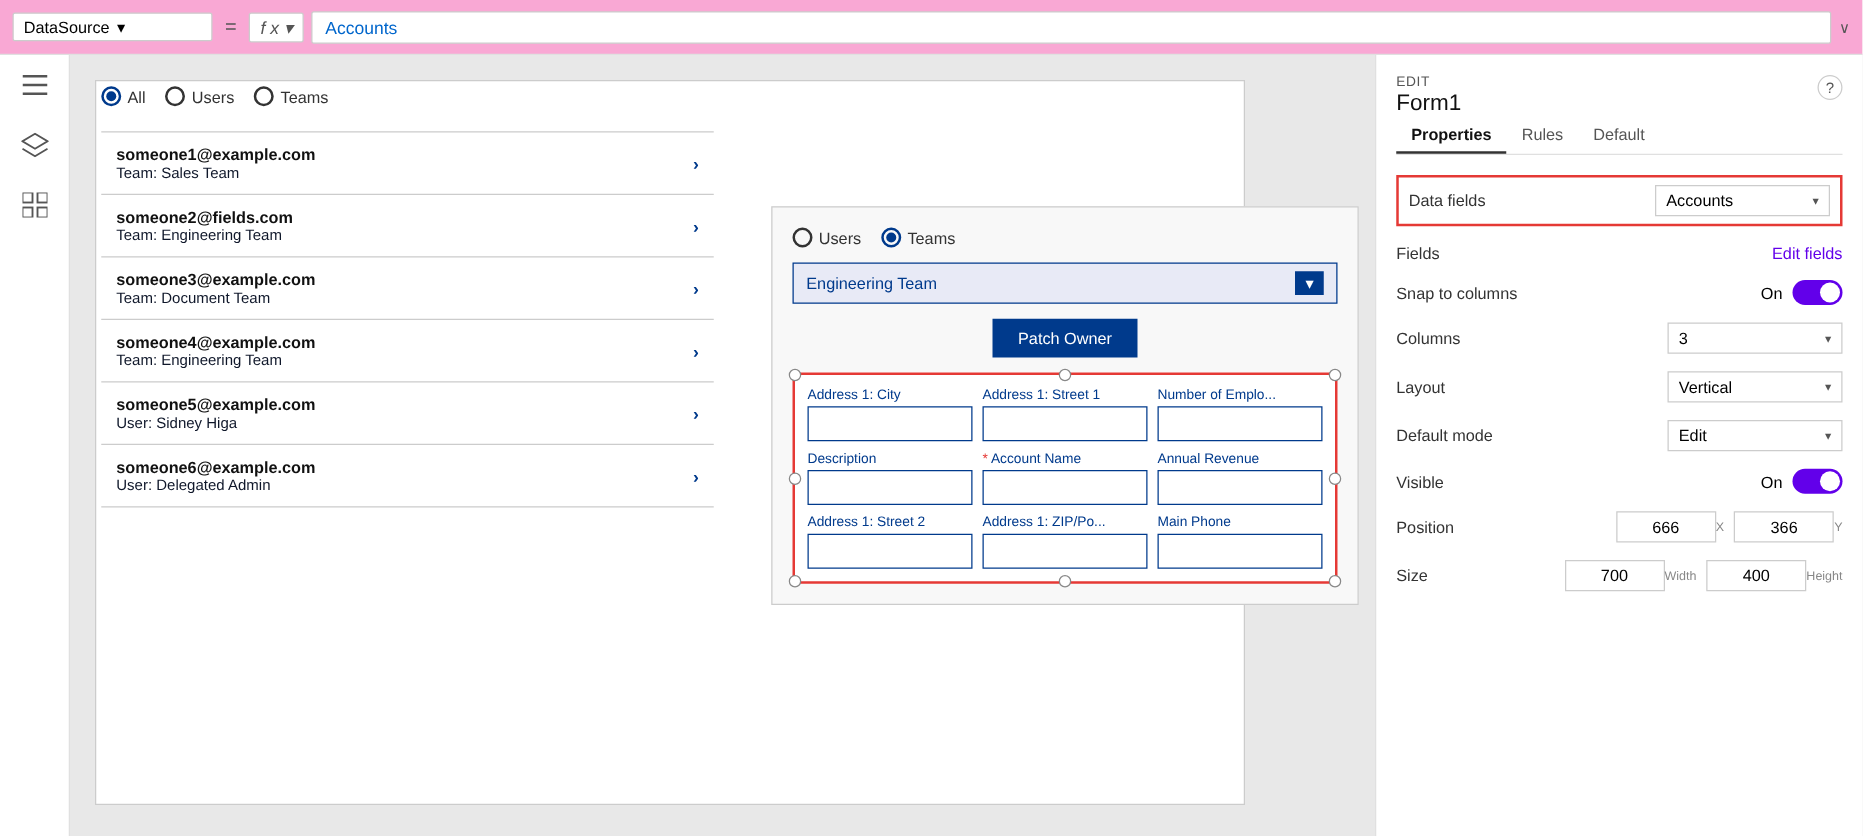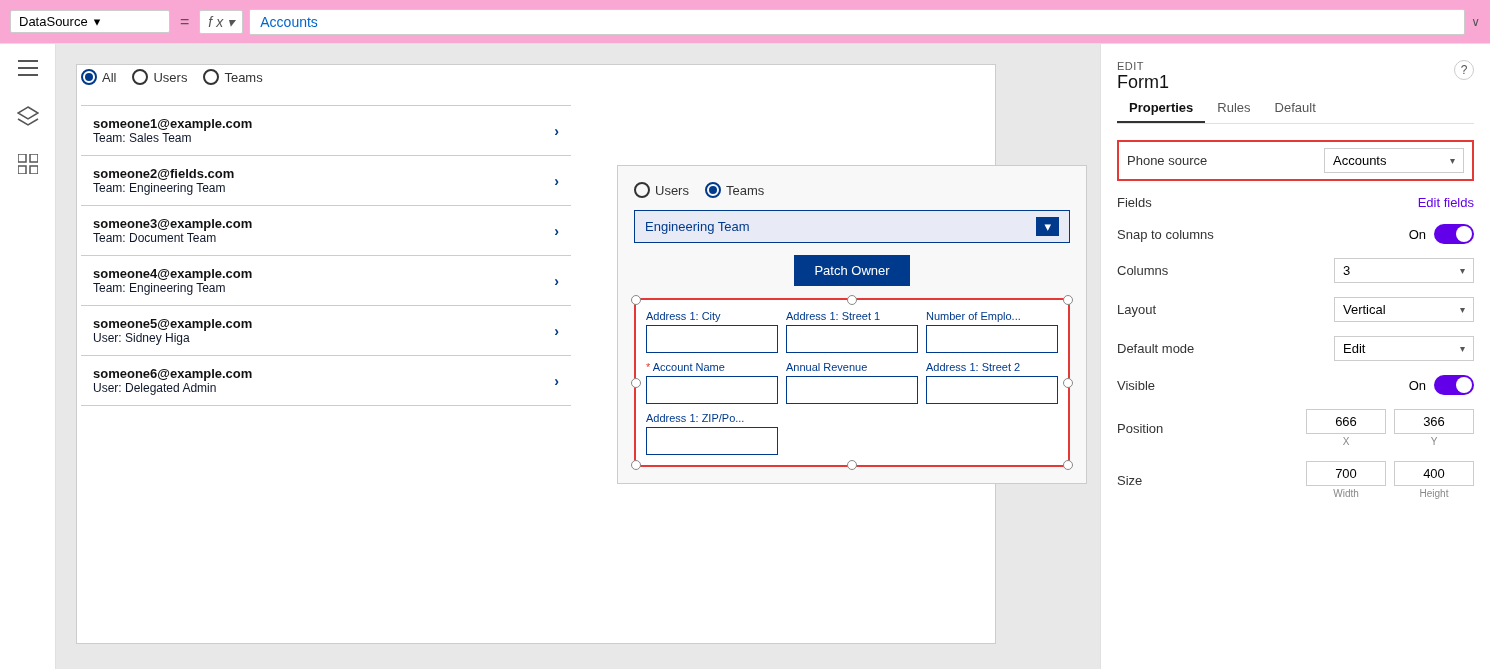--- a/index.html
+++ b/index.html
@@ -132,21 +132,21 @@
       width: 40px; height: 20px; border-radius: 10px; background: #6200ea;
       position: relative; cursor: pointer;
     }
     .toggle-switch::after {
       content: ''; position: absolute; right: 2px; top: 2px;
       width: 16px; height: 16px; border-radius: 50%; background: #fff;
     }
 
     
     .edit-fields-link { color: #6200ea; cursor: pointer; font-size: 13px; }
-    .pos-size-input-group { display: flex; flex-direction: column; align-items: center; }
+    .pos-size-input-group { display: flex; flex-direction: row; align-items: center; }
     .pos-size-input { border: 1px solid #ccc; padding: 4px 6px; width: 80px; font-size: 13px; text-align: center; }
     .pos-size-sublabel { font-size: 10px; color: #888; margin-top: 2px; }
 
     .fields-edit-row { display: flex; align-items: center; justify-content: space-between; margin-bottom: 14px; }
   </style>
 </head>
 <body>
 
 <div class="top-bar">
   <div class="top-bar-datasource">
@@ -294,33 +294,41 @@
             </div>
             <div class="field-item">
               <span class="field-label">Address 1: Street 1</span>
               <div class="field-input"></div>
             </div>
             <div class="field-item">
               <span class="field-label">Number of Emplo...</span>
               <div class="field-input"></div>
             </div>
             <div class="field-item">
+              <span class="field-label">Description</span>
+              <div class="field-input"></div>
+            </div>
+            <div class="field-item">
               <span class="field-label required">Account Name</span>
               <div class="field-input"></div>
             </div>
             <div class="field-item">
               <span class="field-label">Annual Revenue</span>
               <div class="field-input"></div>
             </div>
             <div class="field-item">
               <span class="field-label">Address 1: Street 2</span>
               <div class="field-input"></div>
             </div>
             <div class="field-item">
               <span class="field-label">Address 1: ZIP/Po...</span>
+              <div class="field-input"></div>
+            </div>
+            <div class="field-item">
+              <span class="field-label">Main Phone</span>
               <div class="field-input"></div>
             </div>
           </div>
         </div>
       </div>
 
     </div>
   </div>
 
   <div class="right-panel">
@@ -340,21 +348,21 @@
       </div>
       <div class="panel-tab">
         <span>Rules</span>
       </div>
       <div class="panel-tab">
         <span>Default</span>
       </div>
     </div>
 
     <div class="data-source-row">
-      <span class="prop-label">Phone source</span>
+      <span class="prop-label">Data fields</span>
       <div class="prop-select" style="border:none; border:1px solid #ccc; min-width:140px;">
         <span>Accounts</span>
         <span class="prop-caret">▾</span>
       </div>
     </div>
 
     <div class="fields-edit-row">
       <span class="prop-label">Fields</span>
       <span class="edit-fields-link">Edit fields</span>
     </div>

